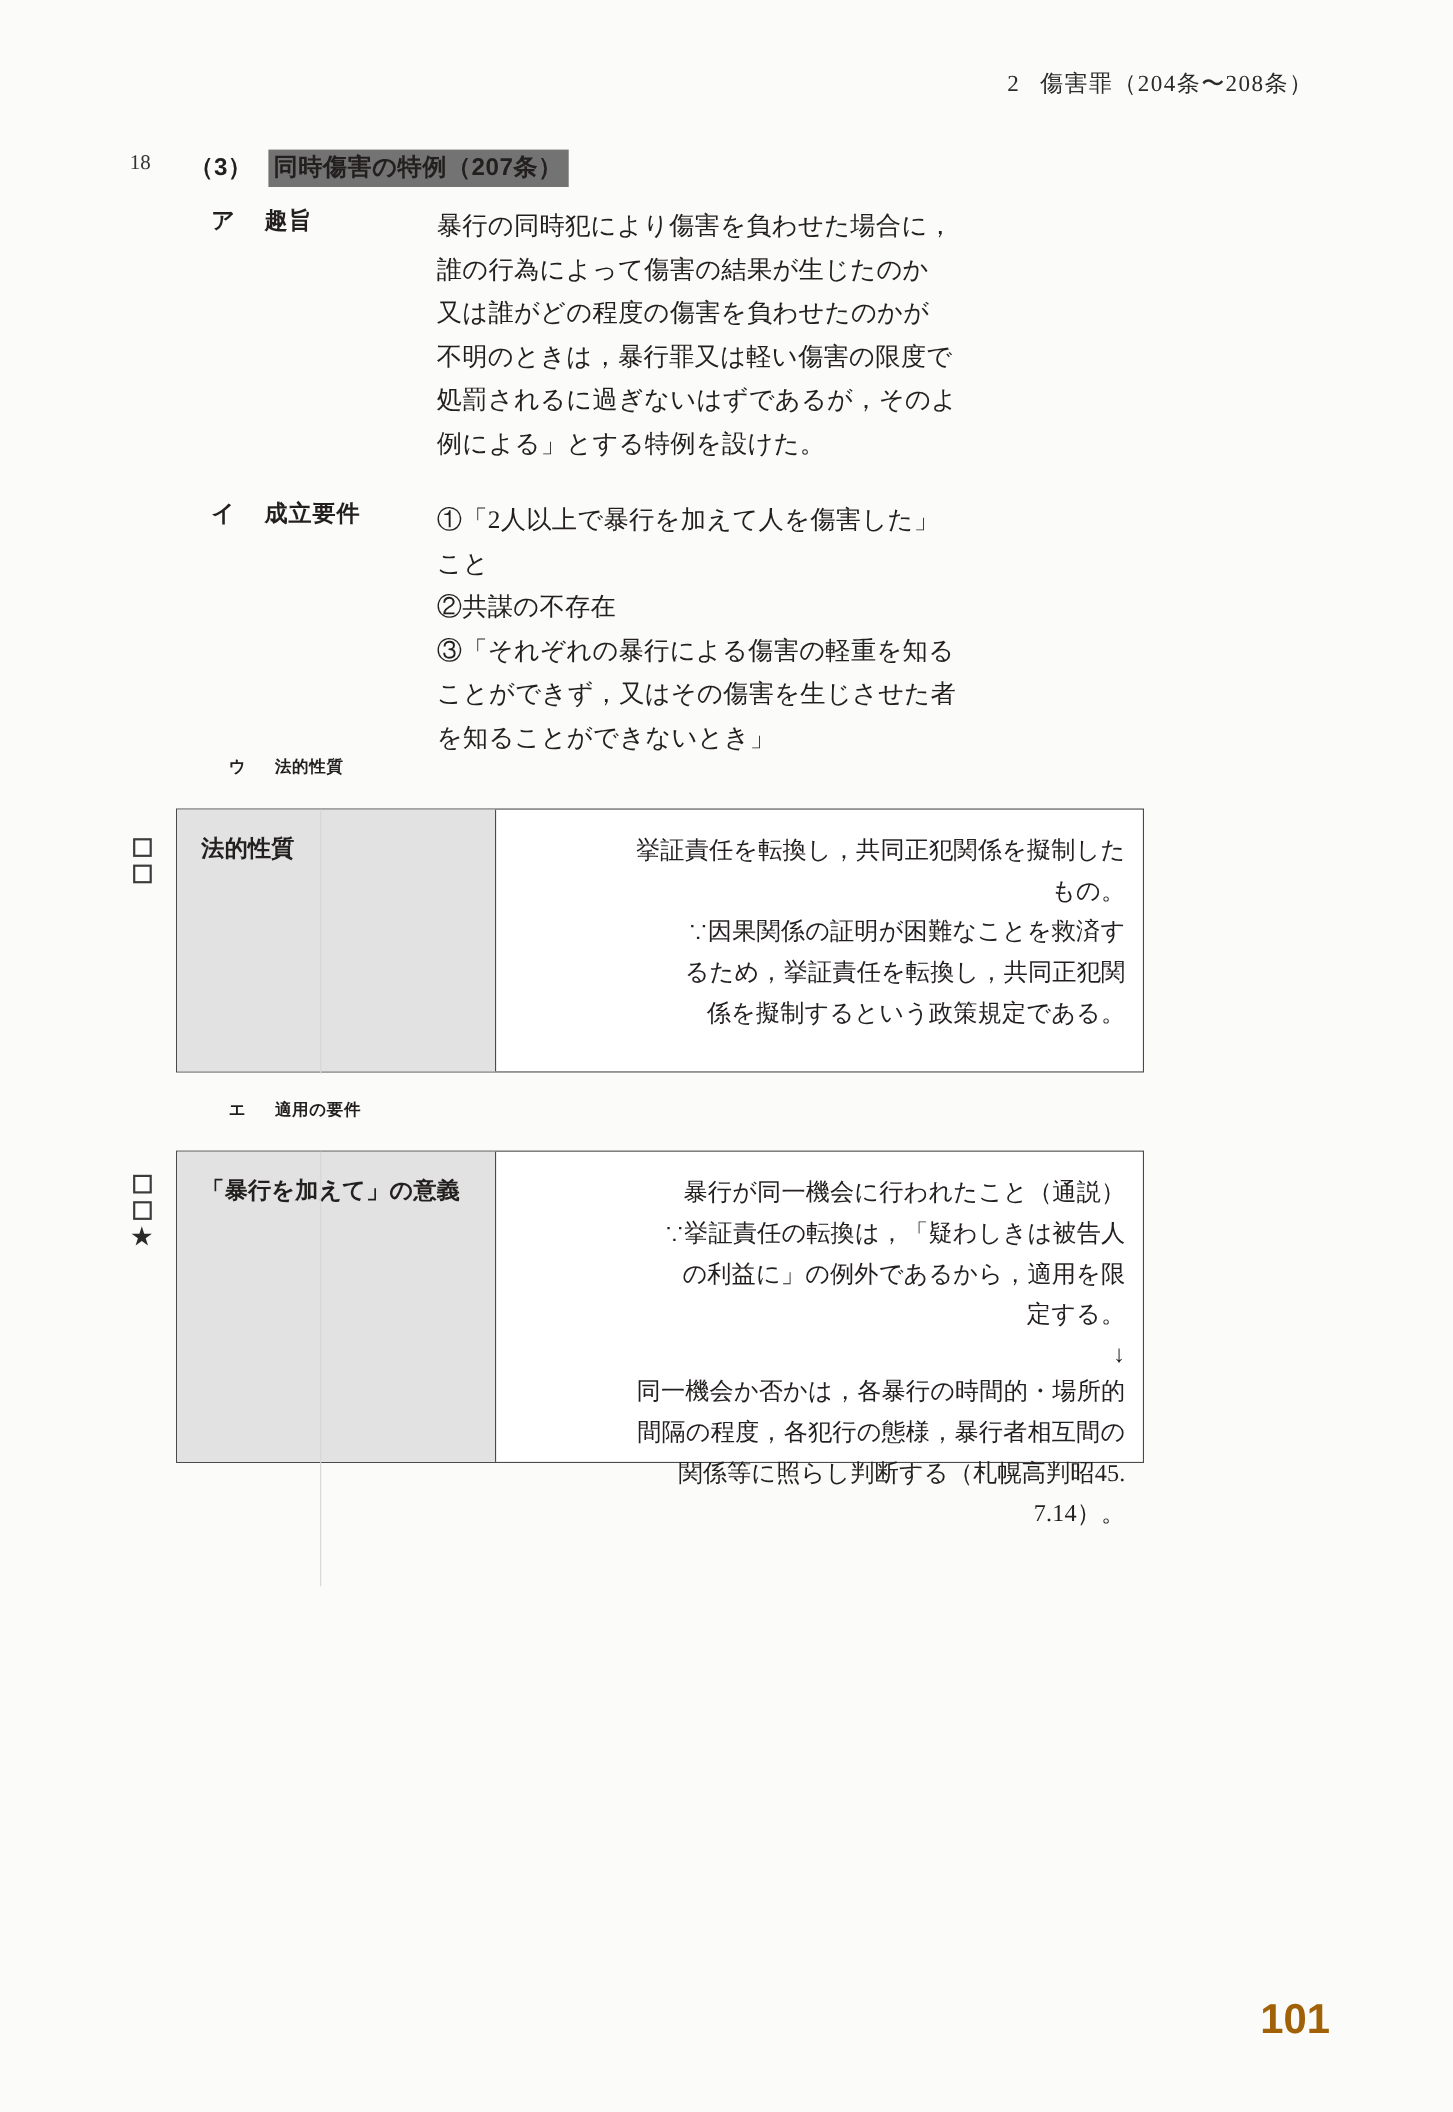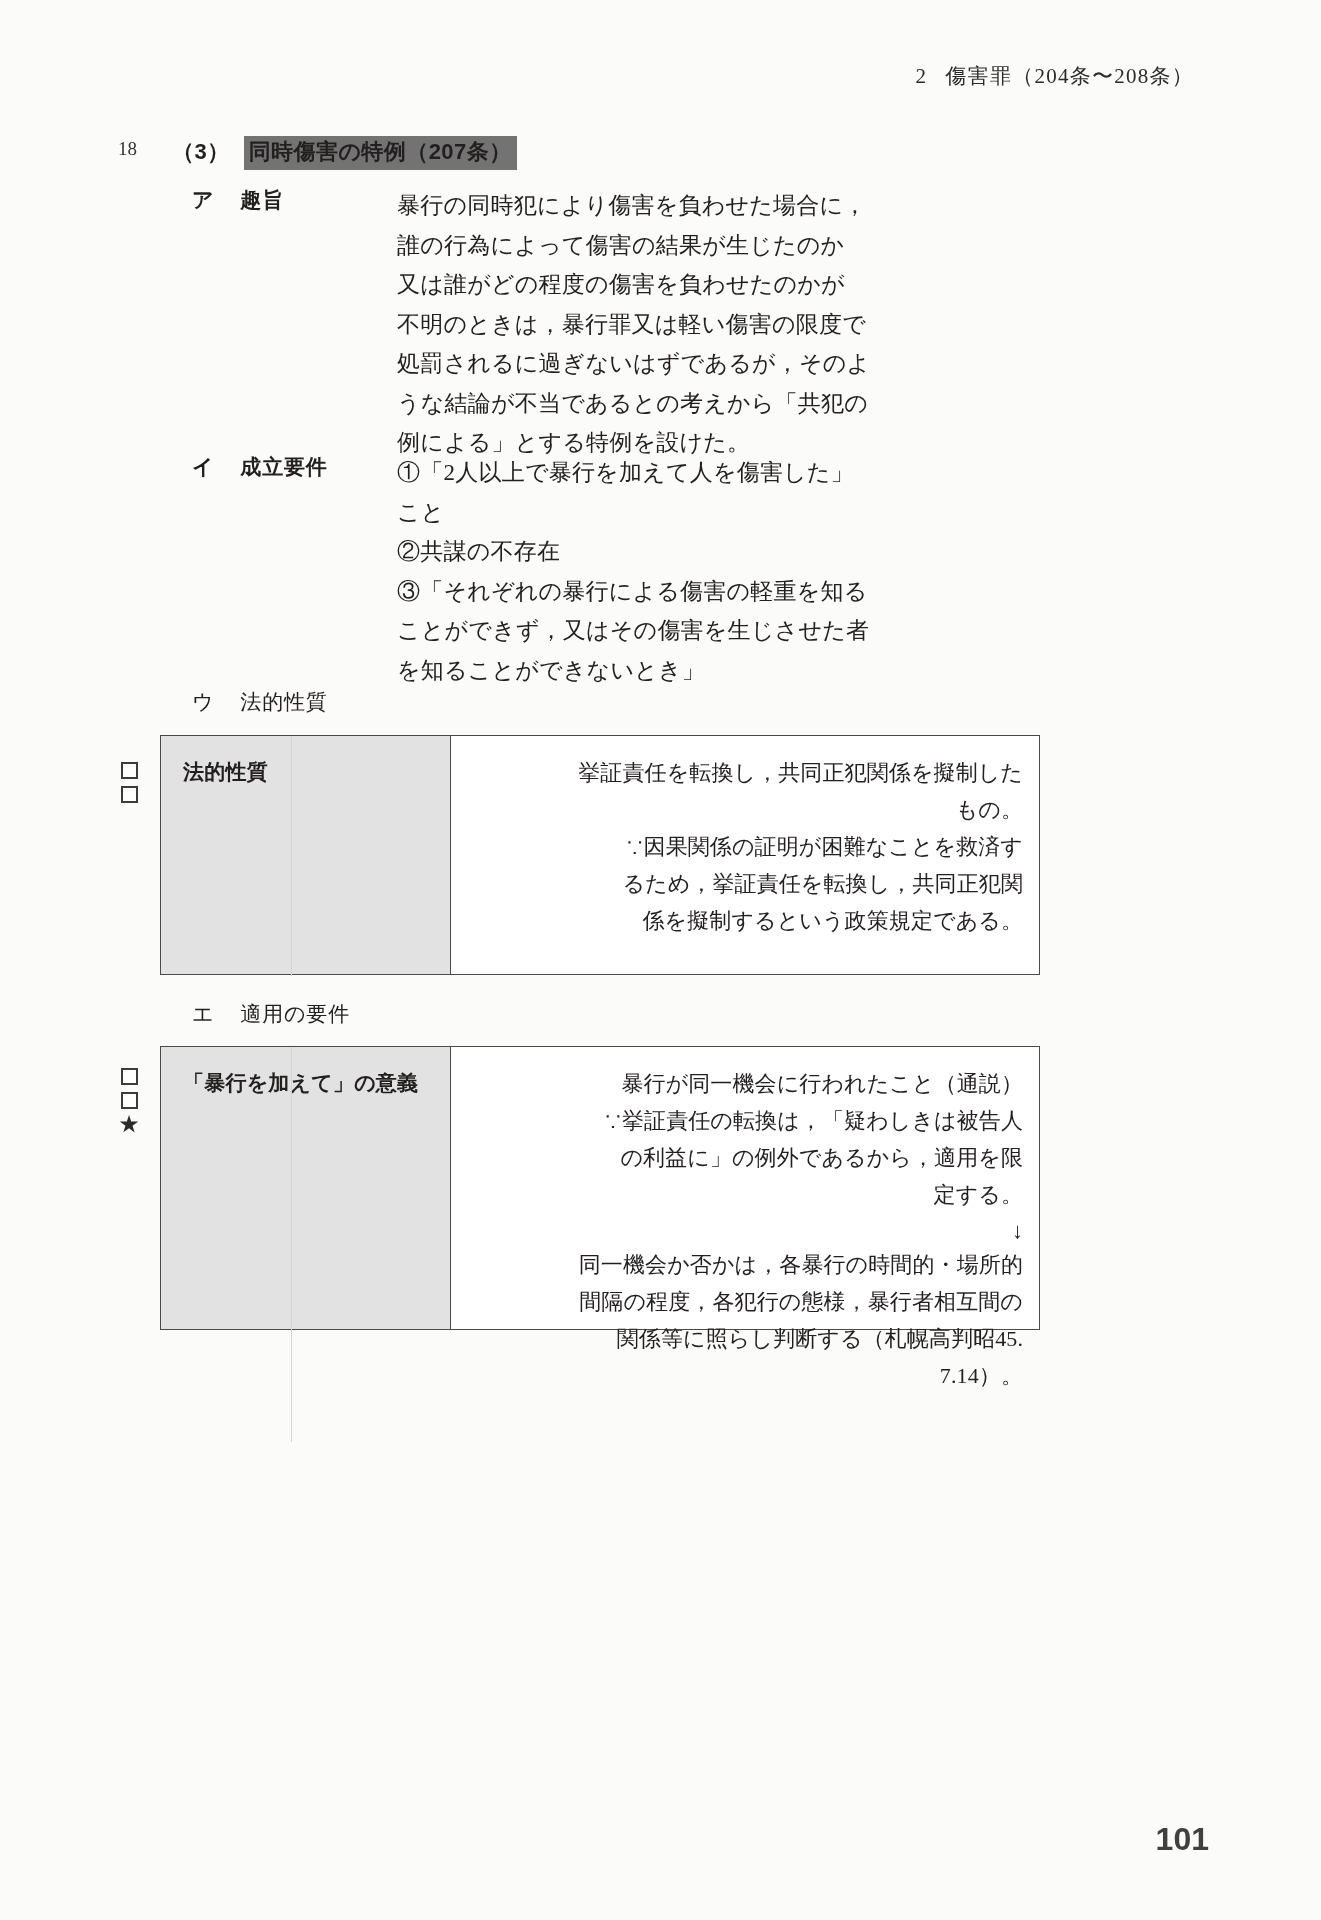--- a/index.html
+++ b/index.html
@@ -86,23 +86,24 @@
     line-height: 1.72;
     letter-spacing: 0.01em;
     width: 560px;
   }
   .blk-body div { white-space: nowrap; }
 
   
   .sub-label {
     position: absolute;
     font-family: "Liberation Sans", sans-serif;
-    font-weight: 400;
-    font-size: 21px;
+    font-weight: 700;
+    font-size: 15px;
     letter-spacing: 0.04em;
+    margin-left: 16px;
   }
   .sub-label .kana { margin-right: 26px; }
 
   
   .tbl {
     position: absolute;
     border: 1.5px solid #4a4a4a;
     display: flex;
     background: #ffffff;
     box-sizing: border-box;
@@ -162,23 +163,23 @@
     width: 1px;
     background: #d6d6d6;
   }
 
   
   .page-number {
     position: absolute;
     right: 112px;
     bottom: 62px;
     font-family: "Liberation Sans", sans-serif;
-    font-size: 32px;
+    font-size: 38px;
     font-weight: 600;
-    color: #404040;
+    color: #a16207;
   }
 </style>
 </head>
 <body>
 
 <div class="page">
 
   <div class="running-head">
     <span class="rh-num">2</span><span>傷害罪（204条〜208条）</span>
   </div>
@@ -193,21 +194,20 @@
   <div class="blk" style="left:192px; top:186px;">
     <div class="blk-label">
       <span class="kana">ア</span><span>趣旨</span>
     </div>
     <div class="blk-body">
       <div>暴行の同時犯により傷害を負わせた場合に，</div>
       <div>誰の行為によって傷害の結果が生じたのか</div>
       <div>又は誰がどの程度の傷害を負わせたのかが</div>
       <div>不明のときは，暴行罪又は軽い傷害の限度で</div>
       <div>処罰されるに過ぎないはずであるが，そのよ</div>
-      <div>うな結論が不当であるとの考えから「共犯の</div>
       <div>例による」とする特例を設けた。</div>
     </div>
   </div>
 
   <div class="blk" style="left:192px; top:453px;">
     <div class="blk-label">
       <span class="kana">イ</span><span>成立要件</span>
     </div>
     <div class="blk-body">
       <div>①「2人以上で暴行を加えて人を傷害した」</div>

